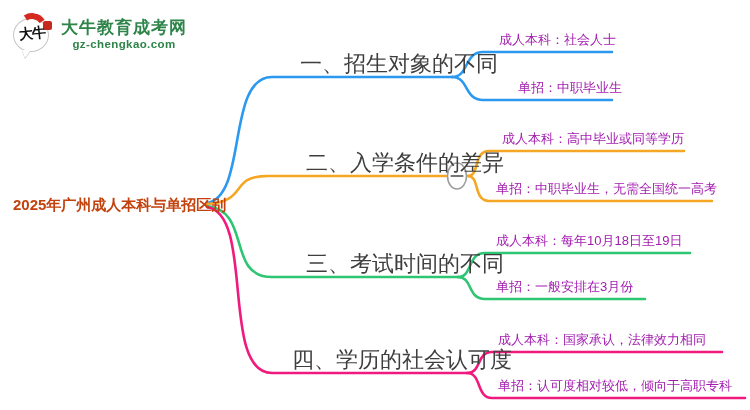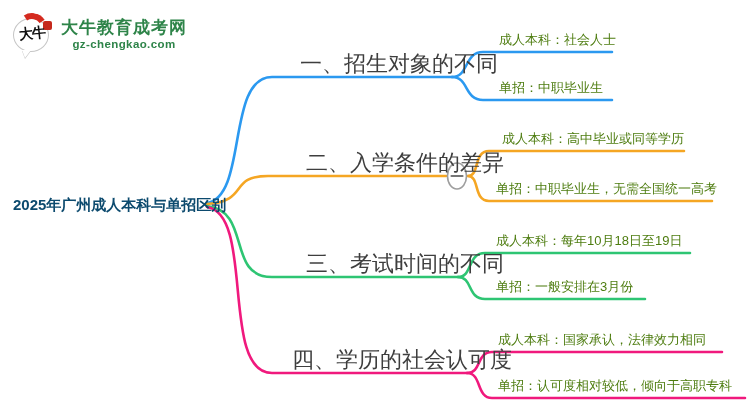--- a/index.html
+++ b/index.html
@@ -36,31 +36,31 @@
   }
   .logo-tail {
     position:absolute; left:10px; bottom:-2px; width:0; height:0;
     border-left:3px solid transparent; border-right:6px solid transparent;
     border-top:8px solid #fff; filter:drop-shadow(0 1px 0 #c6c6c6);
   }
   .logo-name { font-size:17px; font-weight:bold; color:#2e8449; letter-spacing:1px; line-height:20px; margin-top:6px; }
   .logo-url  { font-size:11.5px; font-weight:bold; color:#2e8449; letter-spacing:.4px;text-align:center; }
 
   
-  .root-title { left:13px; top:196px; font-size:15px; font-weight:600; color:#0c4a6e; }
+  .root-title { left:13px; top:196px; font-size:15px; font-weight:600; color:#c2410c; }
   .branch-label { font-size:22px; color:#3e3e3e; }
-  .leaf-label { font-size:13px; color:#4d7c0f; }
+  .leaf-label { font-size:13px; color:#a21caf; }
 
   .b1l { left:300px; top:49px; }
   .b2l { left:306px; top:148px; }
   .b3l { left:306px; top:249px; }
   .b4l { left:292px; top:345px;text-align:center; }
 
   .l1a { left:499px; top:31px; }
-  .l1b { left:499px; top:79px;text-align:center; }
+  .l1b { left:518px; top:79px;text-align:center; }
   .l2a { left:496px; top:130px;margin-left:6px; }
   .l2b { left:496px; top:180px;text-align:center; }
   .l3a { left:496px; top:232px; }
   .l3b { left:496px; top:278px; }
   .l4a { left:498px; top:331px; }
   .l4b { left:498px; top:377px; }
 </style>
 </head>
 <body>
 

